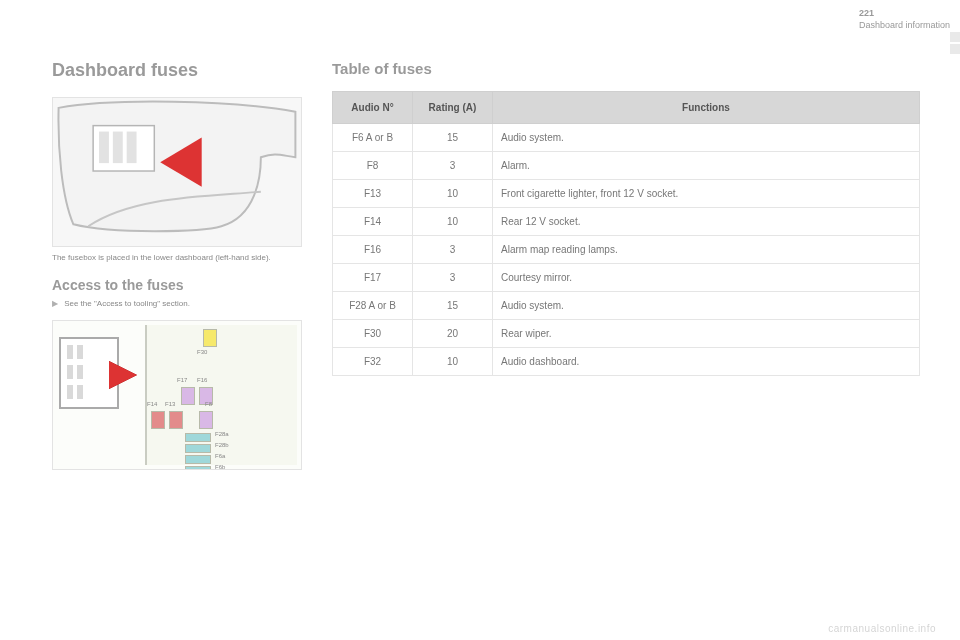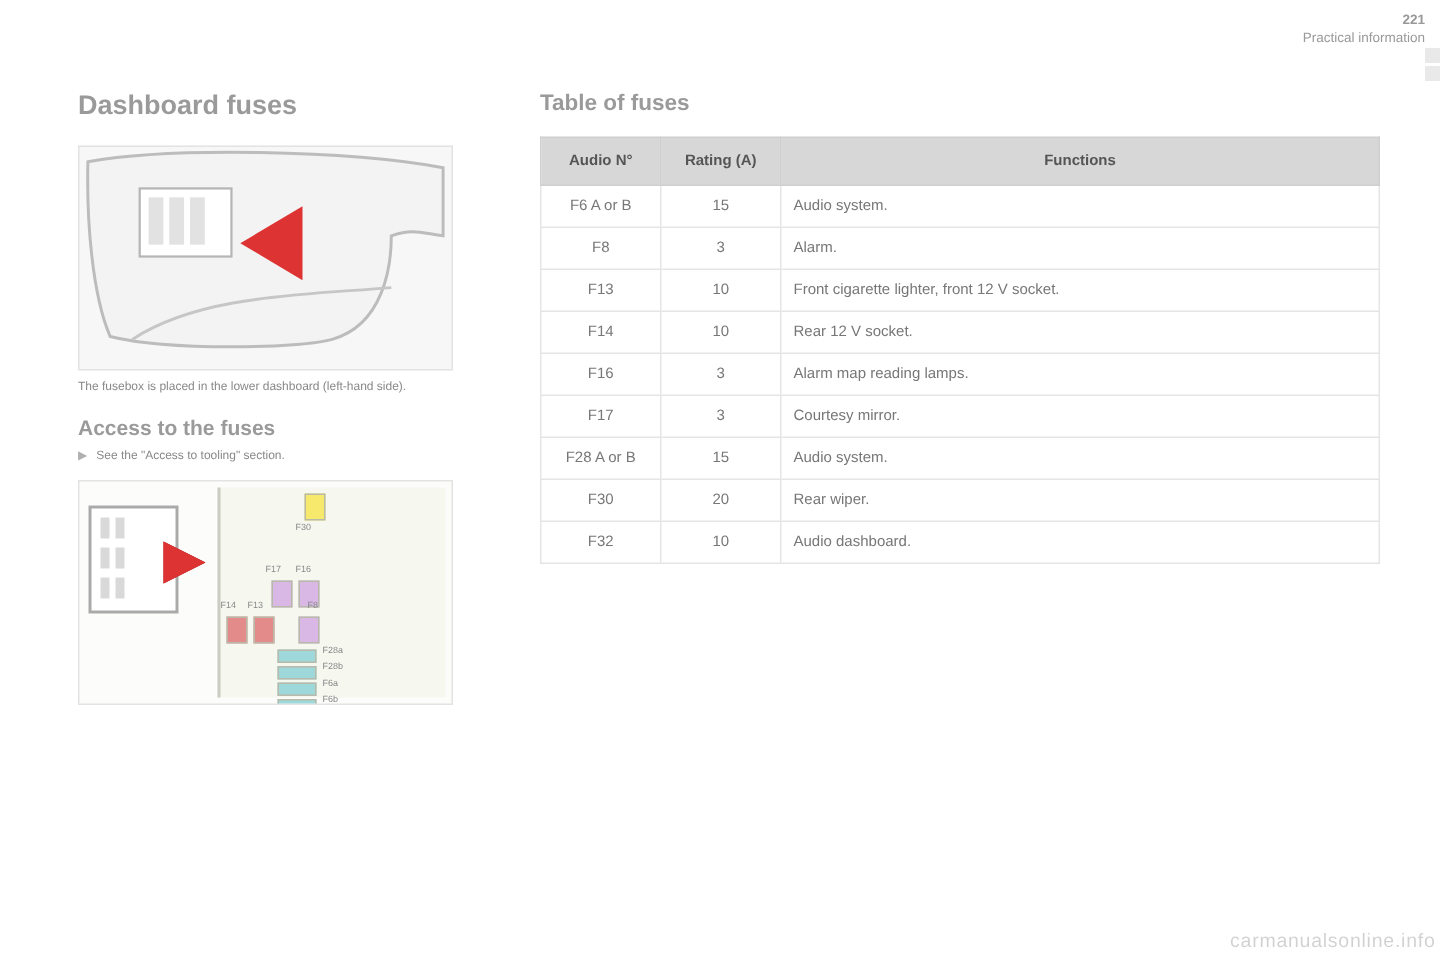--- a/index.html
+++ b/index.html
@@ -1,22 +1,22 @@
 <!DOCTYPE html>
 <html><head>
 <meta charset="utf-8">
 <style>
   * { box-sizing: border-box; margin: 0; padding: 0; }
   html, body { width: 960px; height: 640px; font-family: Arial, Helvetica, sans-serif; background: #fff; color: #555; }
   .page { position: relative; width: 960px; height: 640px; padding: 18px 40px 0 52px; }
-  .header { position: absolute; top: 8px; right: 10px; text-align: right; font-size: 9px; color: #999; line-height: 1.3; }
+  .header { position: absolute; top: 8px; right: 10px; font-size: 9px; color: #999; line-height: 1.3; }
   .header .pn { font-weight: bold; }
   .tabs { position: absolute; top: 32px; right: 0; }
   .tabs .tab { width: 10px; height: 10px; background: #e9e9e9; margin-bottom: 2px; }
-  .cols { display: flex; gap: 28px; margin-top: 42px; }
+  .cols { display: flex; margin-top: 42px; }
   .left { width: 280px; }
   .right { flex: 1; }
   h2.dash { font-size: 18px; font-weight: 600; color: #9a9a9a; margin-bottom: 16px; }
   h3.tof { font-size: 15px; font-weight: 600; color: #9a9a9a; margin-bottom: 14px; }
   h3.access { font-size: 14px; font-weight: 600; color: #9a9a9a; margin: 14px 0 6px; }
   .caption { font-size: 8px; color: #888; line-height: 1.3; margin-top: 6px; }
   .bullet { font-size: 8px; color: #888; display: flex; gap: 6px; }
   .bullet .sym { color: #b0b0b0; }
   .figure { width: 250px; background: #f7f7f7; border: 1px solid #e3e3e3; }
   .fig1 { height: 150px; position: relative; overflow: hidden; }
@@ -32,30 +32,30 @@
   .chip { position:absolute; border:1.5px solid #b7baa9; background:#fff; font-size:6px; color:#888; text-align:center; line-height:1; }
   .chip.sm { width:14px; height:18px; padding-top:2px; }
   .chip.lbl { border:none; background:transparent; font-size:6px; color:#888; }
   
   table.fuses { border-collapse: collapse; width: 100%; font-size: 10px; }
   table.fuses th { background: #d7d7d7; color: #555; font-weight: 600; padding: 10px 8px; border: 1px solid #cfcfcf; }
   table.fuses td { background: #fff; color: #777; padding: 8px; border: 1px solid #e5e5e5; }
   table.fuses td.c, table.fuses th.c { text-align: center; }
   table.fuses .col-n { width: 80px; }
   table.fuses .col-r { width: 80px; }
-  .watermark { position:absolute; bottom:6px; right:3px; font-size:13px; color: rgba(0,0,0,0.18); letter-spacing:0.5px; }
+  .watermark { position:absolute; bottom:6px; right:24px; font-size:10px; color: rgba(0,0,0,0.18); letter-spacing:0.5px; }
 </style>
 </head>
 <body>
 
 <div class="page">
 
   <div class="header">
     <div class="pn">221</div>
-    <div>Practical information</div>
+    <div>Dashboard information</div>
   </div>
   <div class="tabs">
     <div class="tab"></div>
     <div class="tab"></div>
   </div>
 
   <div class="cols">
 
     <div class="left">
       <h2 class="dash">Dashboard fuses</h2>

